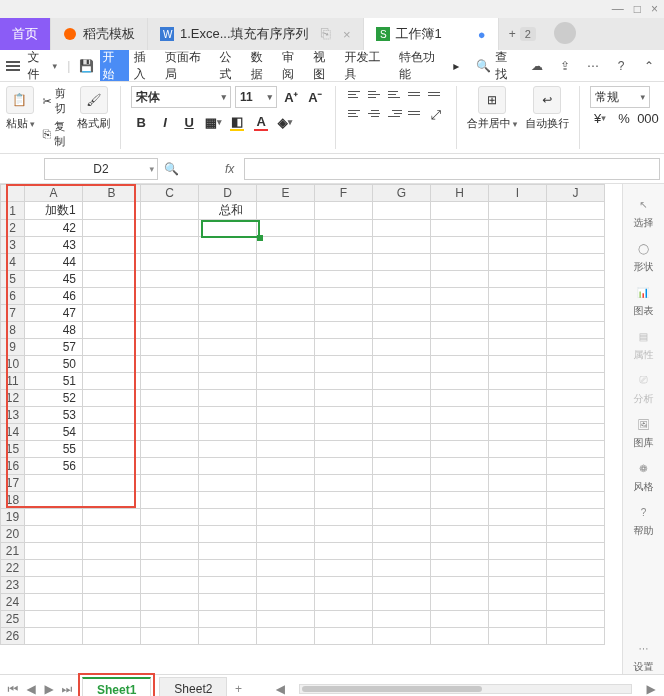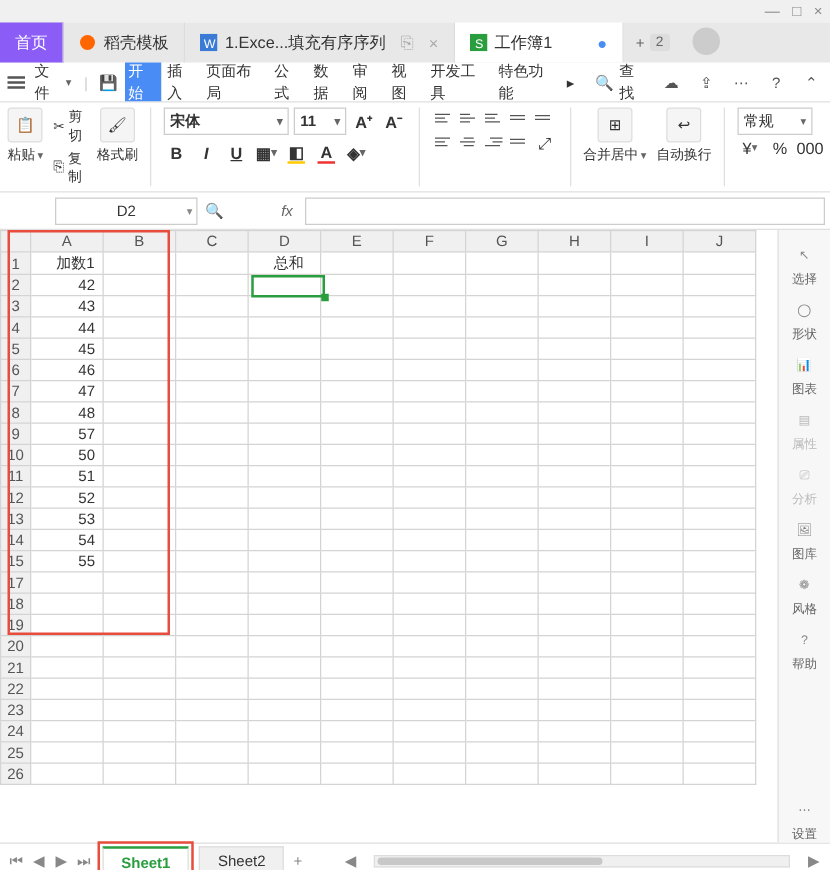--- a/index.html
+++ b/index.html
@@ -512,20 +512,33 @@
             <td></td>
             <td></td>
             <td></td>
             <td></td>
             <td></td>
             <td></td>
             <td></td>
             <td></td>
           </tr>
       <tr>
+            <th class="rowh">16</th>
+            <td>56</td>
+            <td></td>
+            <td></td>
+            <td></td>
+            <td></td>
+            <td></td>
+            <td></td>
+            <td></td>
+            <td></td>
+            <td></td>
+          </tr>
+      <tr>
             <th class="rowh">17</th>
             <td></td>
             <td></td>
             <td></td>
             <td></td>
             <td></td>
             <td></td>
             <td></td>
             <td></td>
             <td></td>

